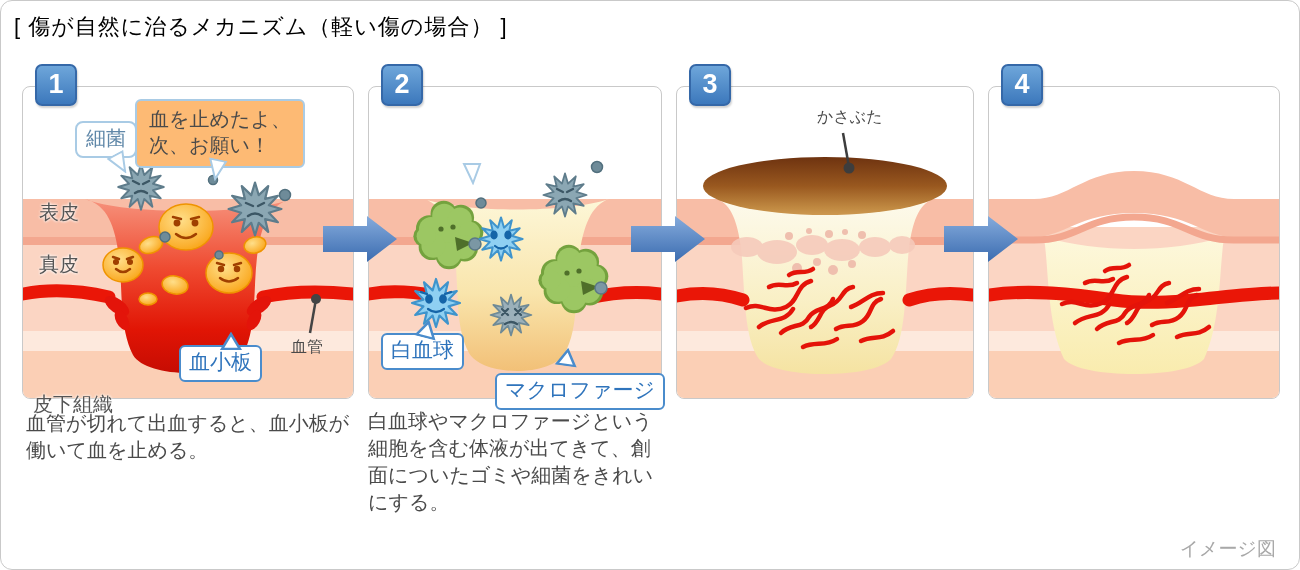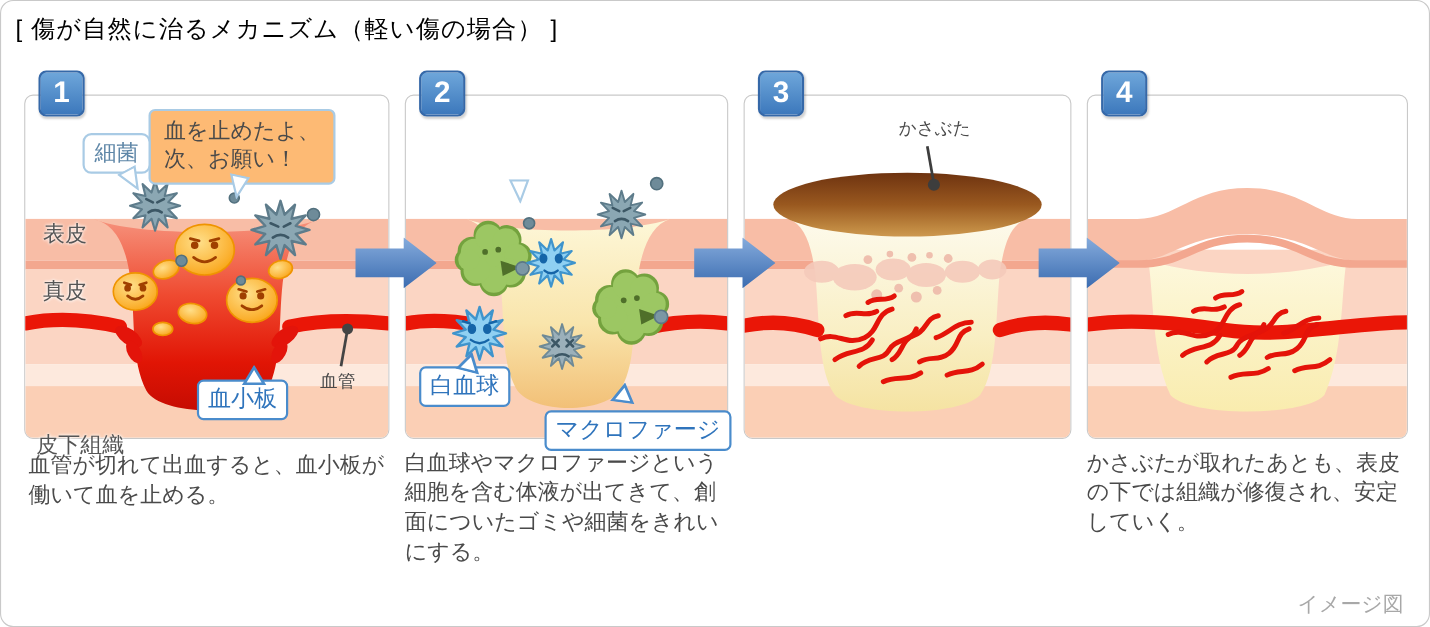--- a/index.html
+++ b/index.html
@@ -335,16 +335,15 @@
   </svg>
   <svg class="flow-arrow" style="left:631px;" viewBox="0 0 74 46">
     <polygon points="0,10 44,10 44,0 74,23 44,46 44,36 0,36" fill="url(#gArrow)"></polygon>
   </svg>
   <svg class="flow-arrow" style="left:944px;" viewBox="0 0 74 46">
     <polygon points="0,10 44,10 44,0 74,23 44,46 44,36 0,36" fill="url(#gArrow)"></polygon>
   </svg>
 
   <div class="caption" style="left:26px;top:410px;width:326px;">血管が切れて出血すると、血小板が働いて血を止める。</div>
   <div class="caption" style="left:368px;top:408px;width:296px;">白血球やマクロファージという細胞を含む体液が出てきて、創面についたゴミや細菌をきれいにする。</div>
-  <div class="caption" style="left:988px;top:408px;width:292px;">かさぶたが取れたあとも、表皮の下では組織が修復され、安定していく。</div>
 
   <div class="footnote">イメージ図</div>
 </div>
 
 </body></html>

